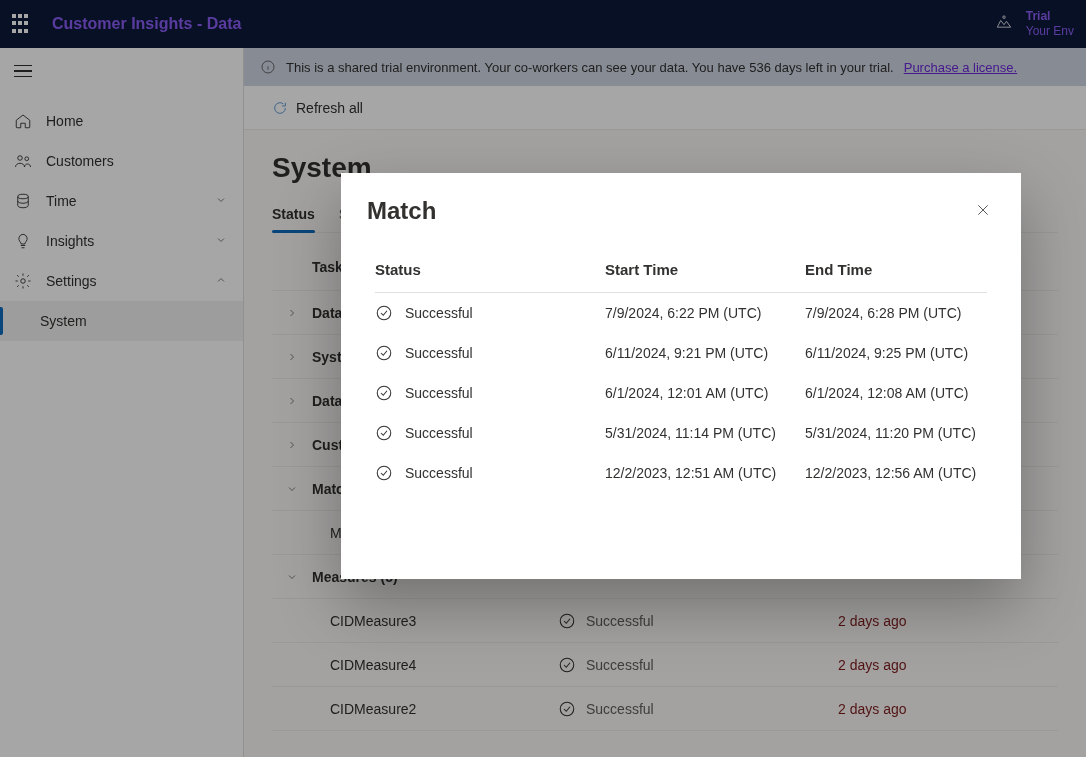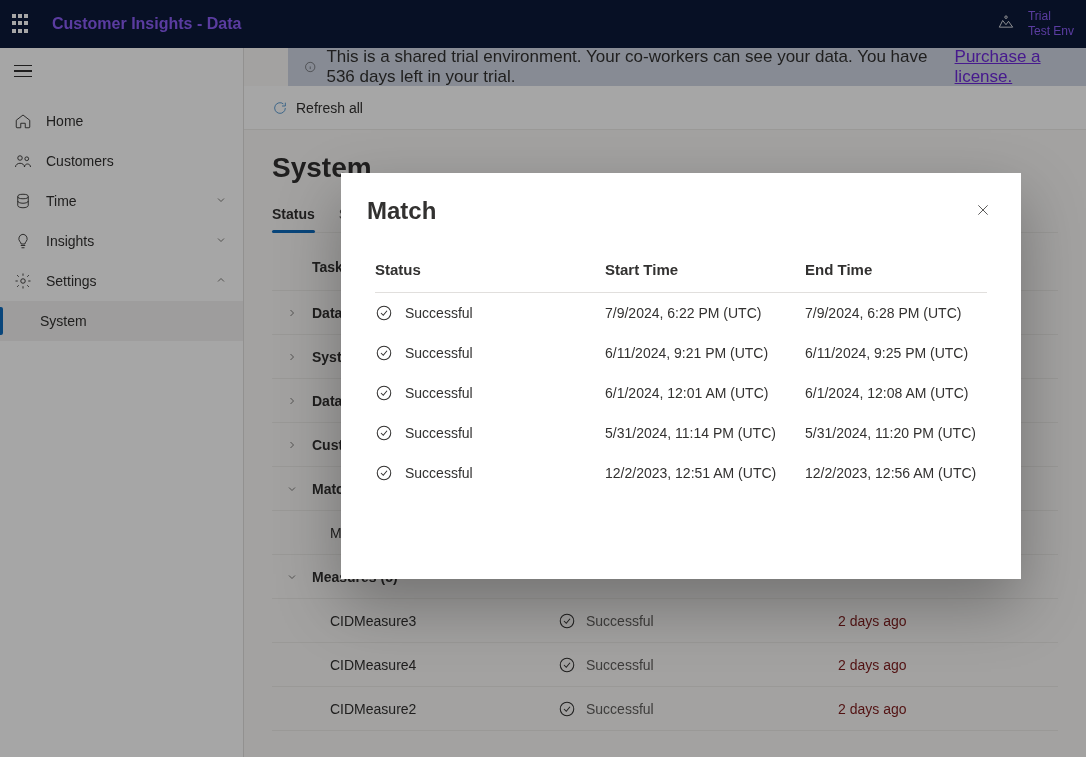--- a/index.html
+++ b/index.html
@@ -5,40 +5,40 @@
   * { box-sizing: border-box; margin: 0; padding: 0; }
   html, body { width: 1086px; height: 757px; font-family: "Segoe UI", Arial, sans-serif; font-size: 14px; color: #323130; overflow: hidden; background:#fff; }
   
   .top-header { height: 48px; background: #0c1a3a; color: #8b5cf6; display:flex; align-items:center; padding: 0 12px; }
   .waffle { width: 20px; height:20px; display:flex; flex-wrap:wrap; gap:2px; margin-right: 20px; cursor:pointer;}
   .waffle span{ width:4px; height:4px; background:#fff; display:block;}
   .app-title { font-size: 16px; font-weight:600;}
   .header-right { margin-left:auto; display:flex; align-items:center; gap:12px;}
   .env-icon svg { width:20px; height:20px; stroke:#fff; fill:none;}
   .env-text { font-size:12px; line-height:1.25;}
-  .env-text .trial{ font-weight:400;}
+  .env-text .trial{ font-weight:700;}
   
   .body-row { display:flex; height: calc(757px - 48px); }
   
   .sidebar { width: 244px; border-right:1px solid #e1dfdd; background:#fff; display:flex; flex-direction:column;}
   .hamburger { height:47px; display:flex; align-items:center; padding-left:14px; border-bottom:1px solid transparent; cursor:pointer;}
   .hamburger-icon{ width:18px; display:flex; flex-direction:column; gap:4px;}
   .hamburger-icon span{ height:1.5px; background:#323130; display:block;}
   .nav-list { list-style:none; padding-top:6px;}
   .nav-item { height:40px; display:flex; align-items:center; padding:0 16px 0 14px; cursor:pointer; gap:14px; position:relative;}
   .nav-item .lbl{ flex:1;}
   .nav-item .chev{ color:#605e5c;}
   .nav-item.selected { background:#f3f2f1; }
   .nav-item.selected::before{ content:""; position:absolute; left:0; top:6px; bottom:6px; width:3px; background:#0f6cbd; border-radius:0 2px 2px 0;}
   .nav-item.sub { padding-left:40px; }
   .nav-icon{ width:18px; height:18px; display:inline-flex; align-items:center; justify-content:center;}
   .nav-icon svg{ width:18px; height:18px; stroke:#323130; fill:none; stroke-width:1.2;}
   
   .content { flex:1; display:flex; flex-direction:column; background:#faf9f8; overflow:hidden;}
-  .banner { background:#cfd6e4; height:38px; display:flex; align-items:center; padding:0 16px; gap:10px; font-size:17px;margin-left:44px;}
+  .banner { background:#cfd6e4; height:38px; display:flex; align-items:center; padding:0 16px; gap:10px; font-size:13px;}
   .banner svg{ width:16px; height:16px; stroke:#323130; fill:none;}
   .banner a{ color:#6d28d9; text-decoration:underline;}
   .cmdbar { height:44px; background:#fff; border-bottom:1px solid #edebe9; display:flex; align-items:center; padding-left:28px; gap:8px;}
   .cmdbar svg{ width:16px; height:16px; stroke:#0f6cbd; fill:none;}
   .cmdbar span{ font-size:14px; color:#323130;}
   .page { padding: 22px 28px 0 28px; overflow:auto; flex:1;}
   .page-title{ font-size:28px; font-weight:600; margin-bottom:14px;}
   .tabs{ display:flex; gap:24px; border-bottom:1px solid #edebe9; margin-bottom:10px;}
   .tab{ padding:8px 0 10px 0; font-size:14px; color:#605e5c; cursor:pointer; position:relative;}
   .tab.active{ color:#323130; font-weight:600;}
@@ -90,21 +90,21 @@
     <div class="app-title">Customer Insights - Data</div>
     <div class="header-right">
       <div class="env-icon">
         <svg viewBox="0 0 24 24">
             <path d="M4 17l4-8 4 5 3-4 5 7H4z"></path>
             <circle cx="12" cy="5" r="1.5"></circle>
           </svg>
       </div>
       <div class="env-text">
         <div class="trial">Trial</div>
-        <div>Test Env</div>
+        <div>Your Env</div>
       </div>
     </div>
   </div>
 
   <div class="body-row">
 
     <div class="sidebar">
       <div class="hamburger">
         <div class="hamburger-icon">
             <span></span>

